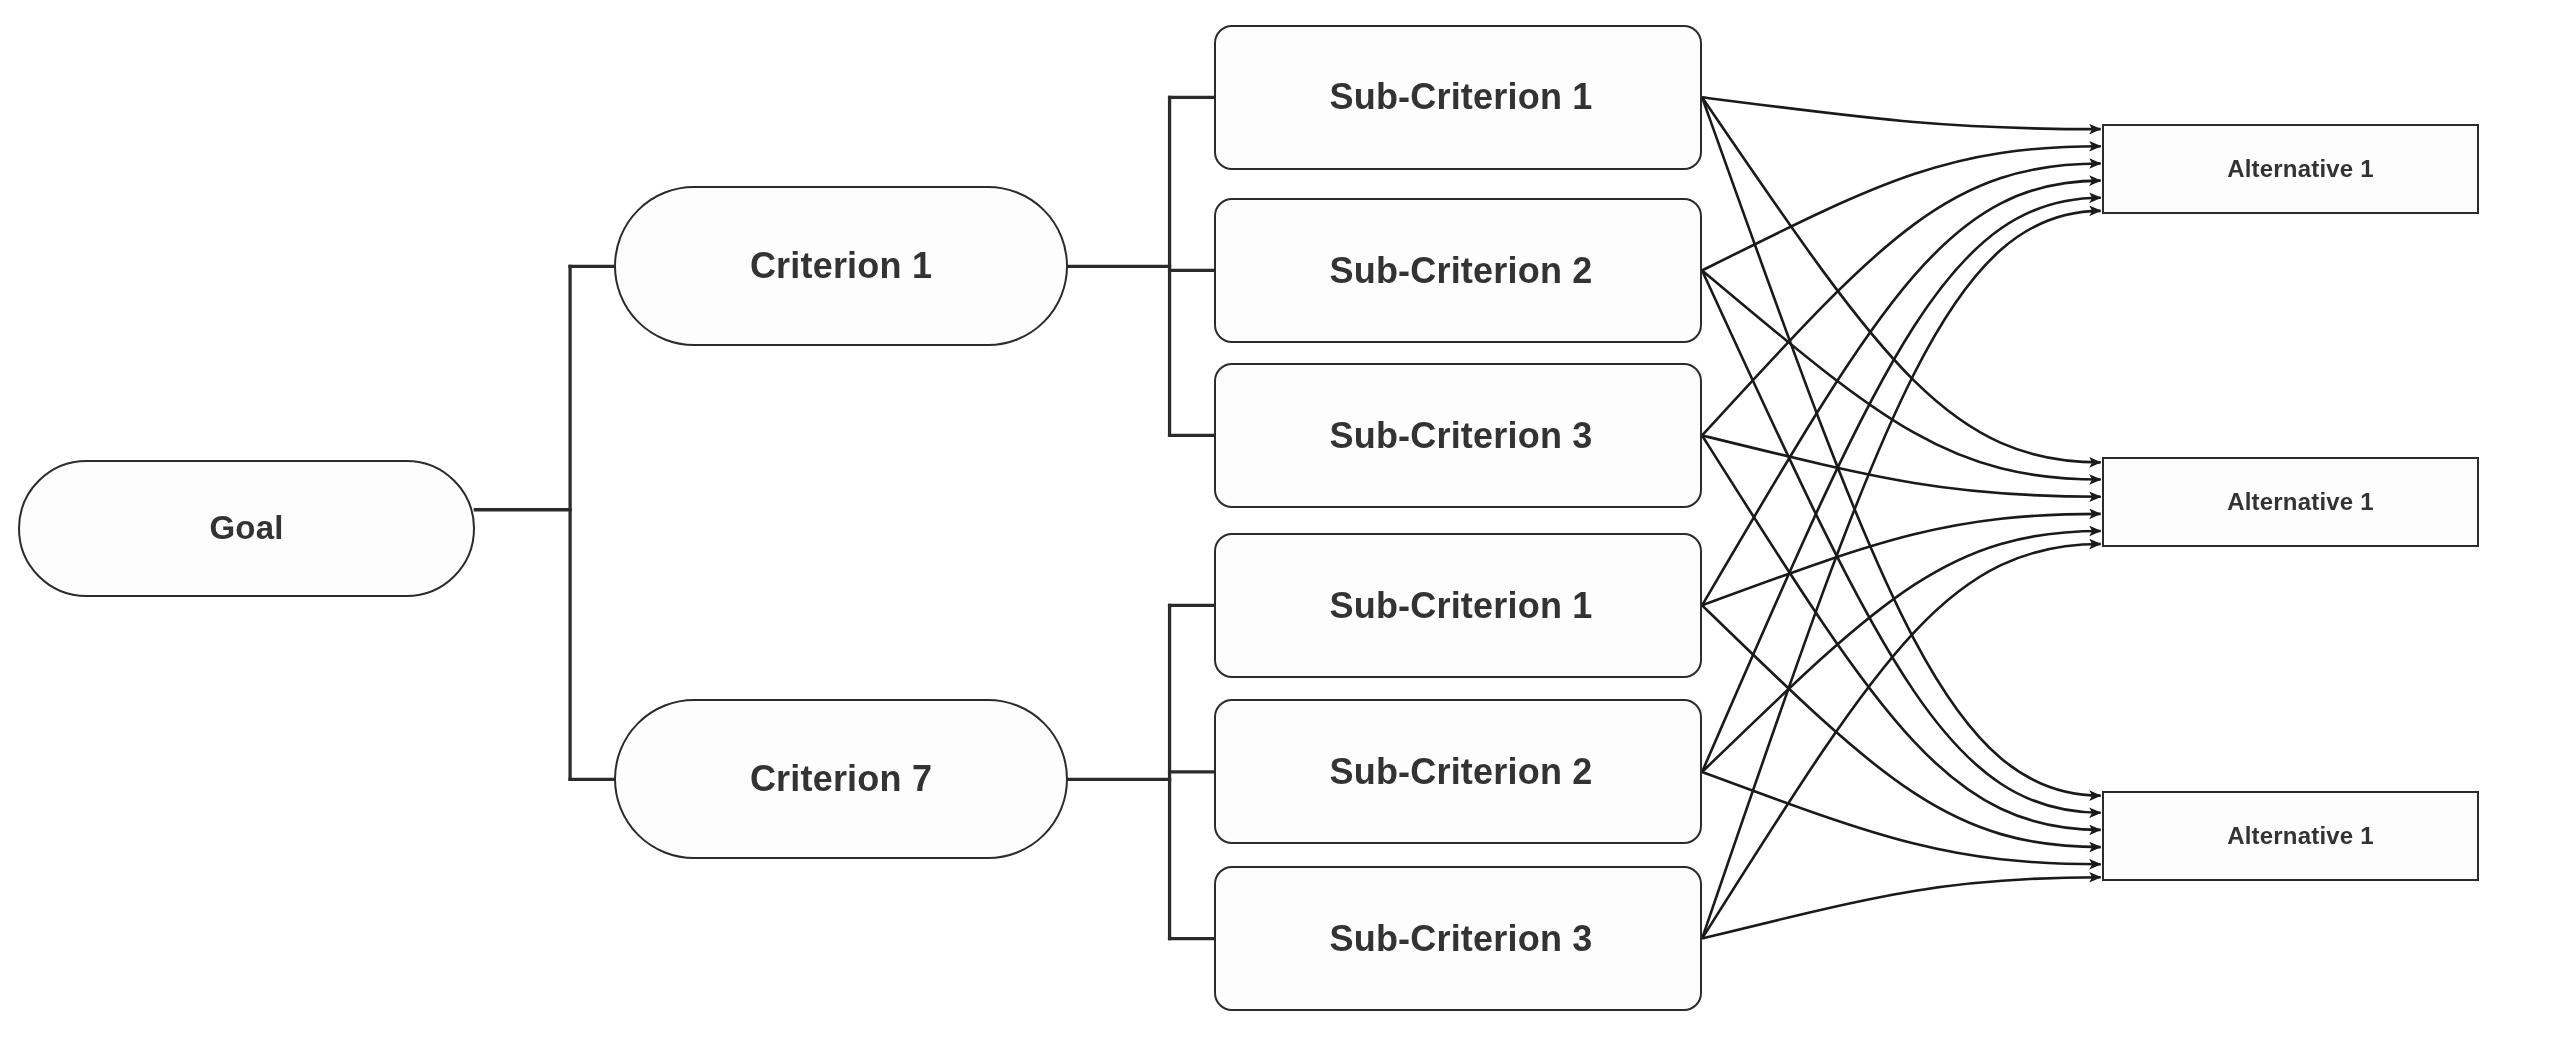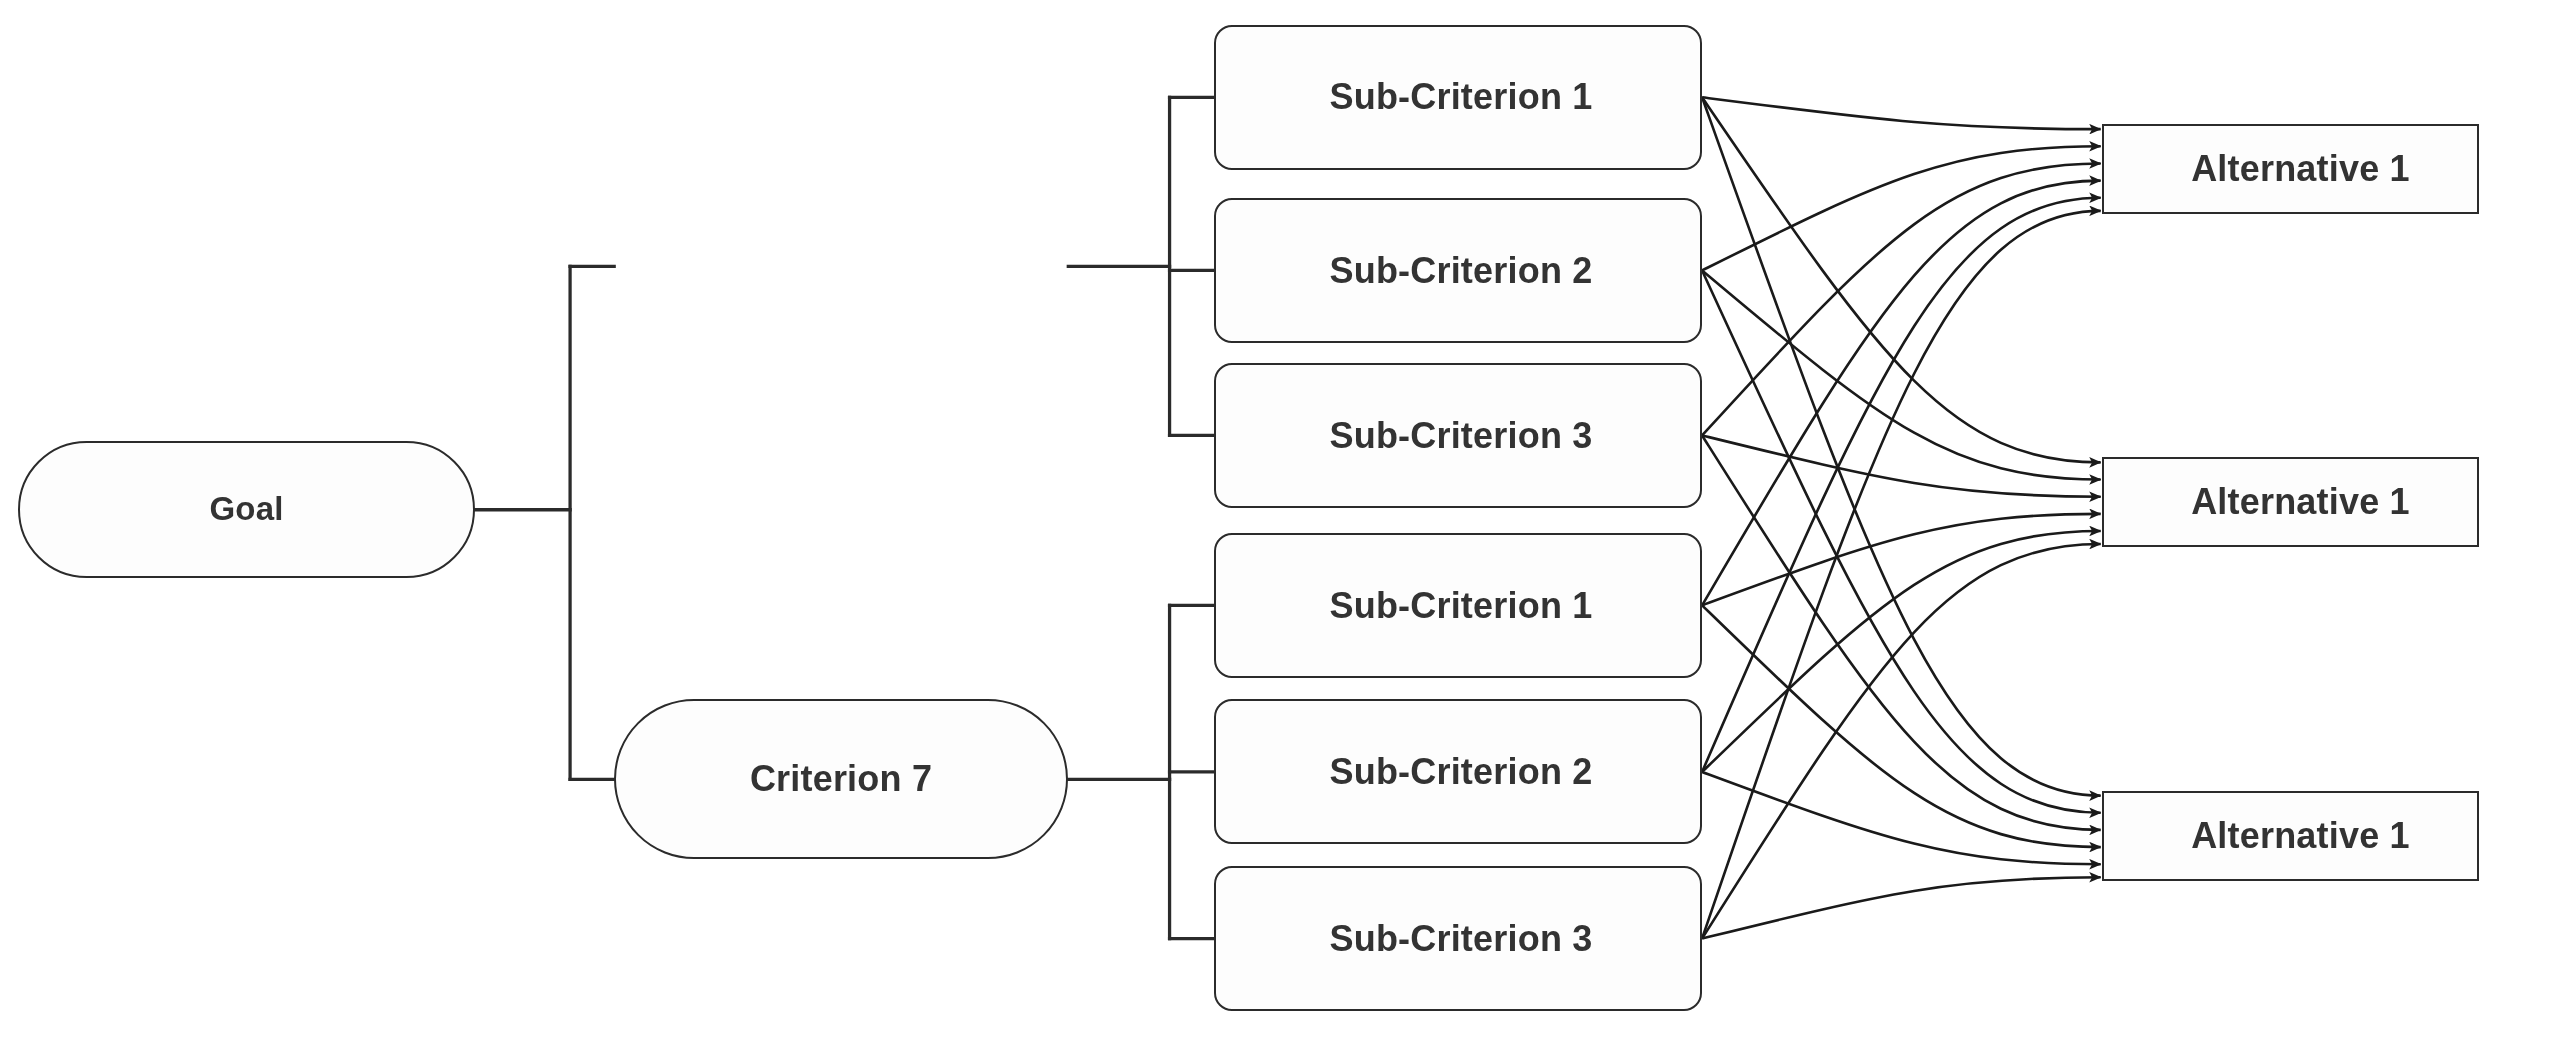--- a/index.html
+++ b/index.html
@@ -36,34 +36,35 @@
     justify-content: center;
     text-align: center;
     color: #333333;
     font-weight: bold;
     letter-spacing: 0.2px;
     z-index: 3;
   }
   .node-goal {
     border-radius: 816px;
     font-size: 33px;
+    margin-top: 19px;
   }
   .node-criterion {
     border-radius: 816px;
     font-size: 36px;
   }
   .node-subcriterion {
     border-radius: 18px;
     font-size: 36px;
     padding-left: 6px;
   }
   .node-alternative {
     border-radius: 0;
     border-width: 2.5px;
-    font-size: 36px;
+    font-size: 24px;
     padding-left: 20px;
   }
   .node-label {
     display: block;
     line-height: 1.1;
     white-space: nowrap;
   }
 </style>
 </head>
 <body>
@@ -111,20 +112,23 @@
         <path d="M 2084 741 C 2303.6 954.12, 2386.56 1037, 2572 1037" marker-end="url(#arrow)"></path>
         <path d="M 2084 945 C 2303.6 1026.36, 2386.56 1058, 2572 1058" marker-end="url(#arrow)"></path>
         <path d="M 2084 1149 C 2303.6 1095, 2386.56 1074, 2572 1074" marker-end="url(#arrow)"></path>
       </g>
   </svg>
 
   <div class="node node-goal" id="node-goal" style="left: 18px; top: 441px; width: 457px; height: 137px;">
     <span class="node-label">Goal</span>
   </div>
 
+  <div class="node node-criterion" id="node-criterion-1" style="left: 614px; top: 186px; width: 454px; height: 160px;">
+    <span class="node-label">Criterion 1</span>
+  </div>
   <div class="node node-criterion" id="node-criterion-2" style="left: 614px; top: 699px; width: 454px; height: 160px;">
     <span class="node-label">Criterion 7</span>
   </div>
 
   <div class="node node-subcriterion" id="node-sub-1-1" style="left: 1214px; top: 24.5px; width: 488px; height: 145px;">
     <span class="node-label">Sub-Criterion 1</span>
   </div>
   <div class="node node-subcriterion" id="node-sub-1-2" style="left: 1214px; top: 198px; width: 488px; height: 145px;">
     <span class="node-label">Sub-Criterion 2</span>
   </div>

